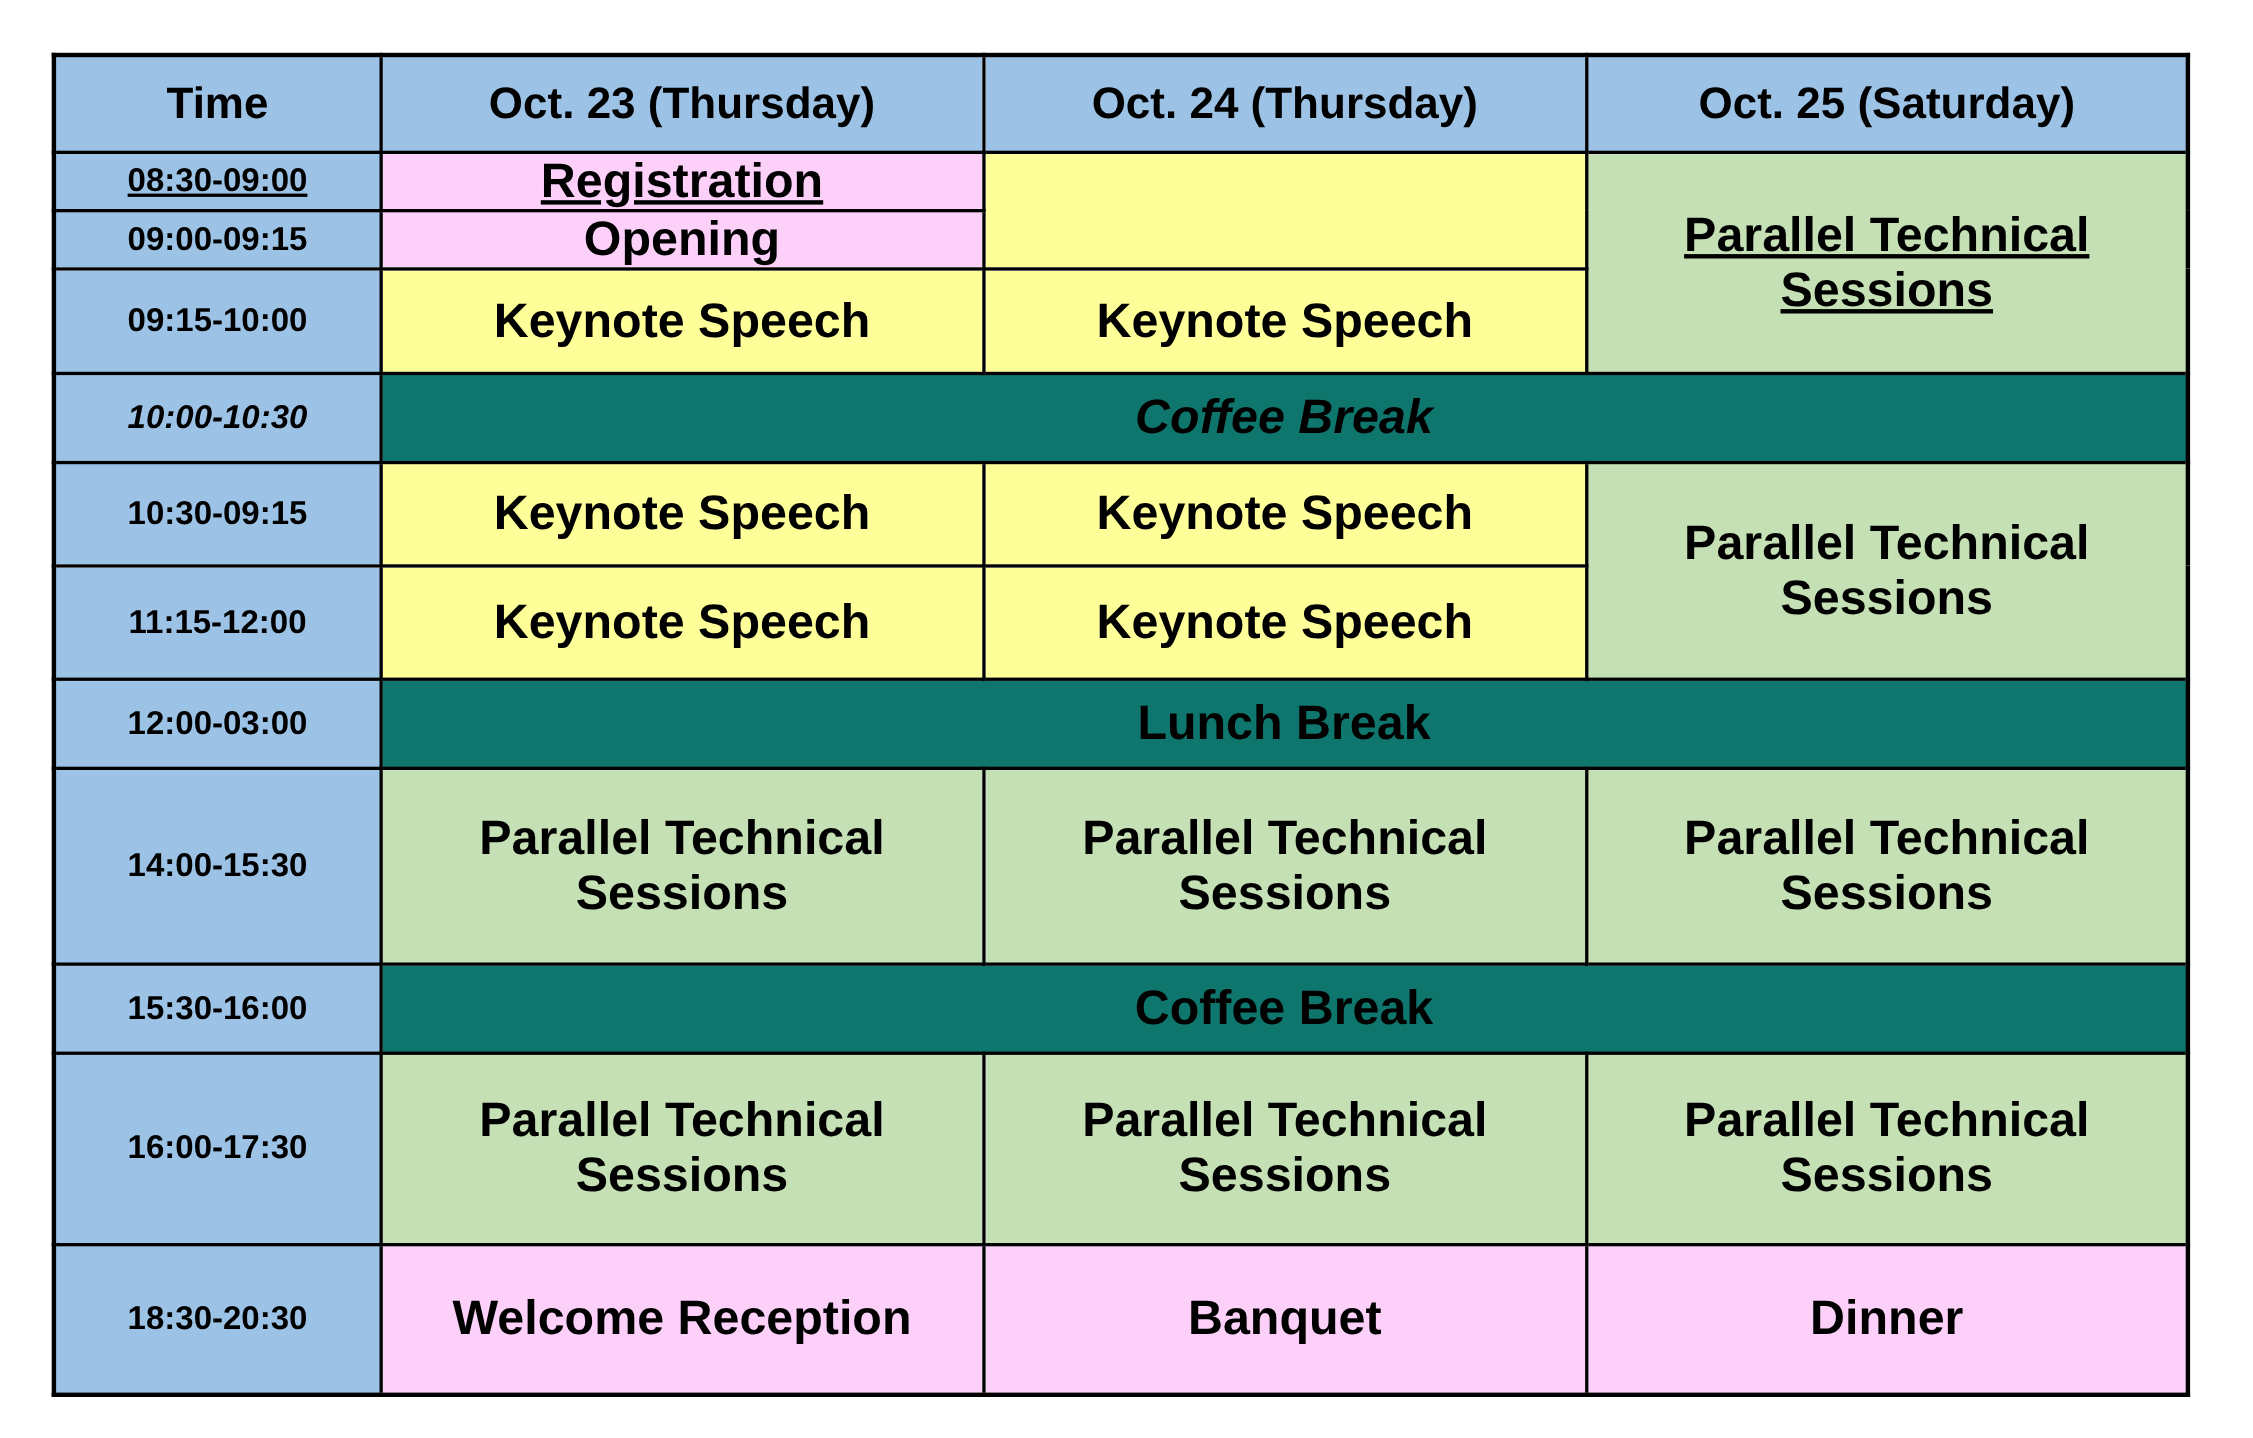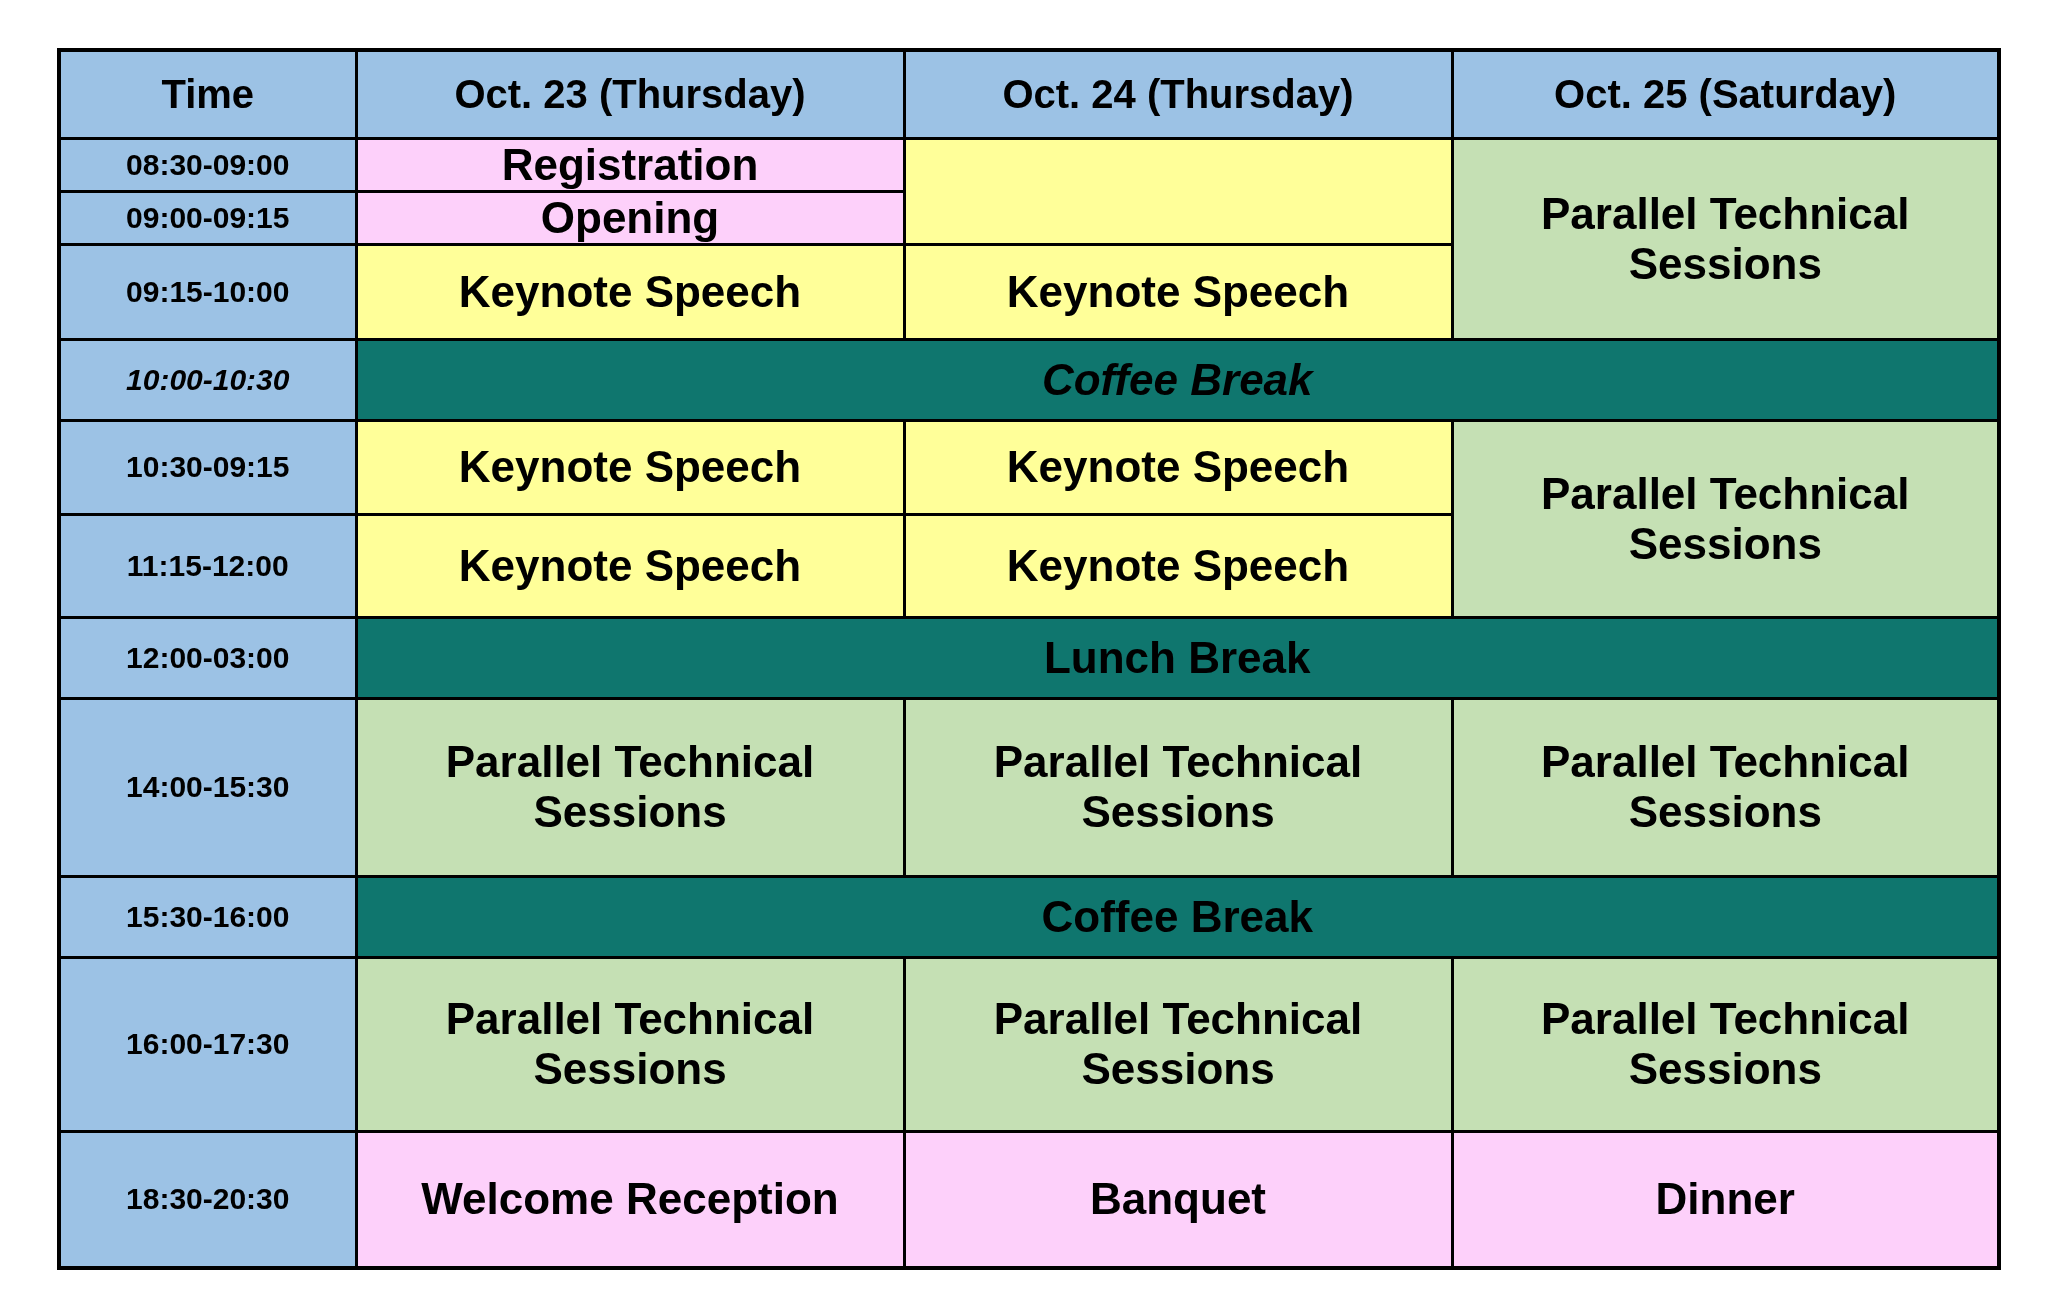--- a/index.html
+++ b/index.html
@@ -10,21 +10,21 @@
   }
   .page {
     position: relative;
     width: 2048px;
     height: 1307px;
     background: #FFFFFF;
     overflow: hidden;
   }
   table.schedule {
     position: absolute;
-    left: 57px;
+    left: 47px;
     top: 48px;
     width: 1944px;
     border-collapse: collapse;
     table-layout: fixed;
     border: 4px solid #000000;
   }
   table.schedule th,
   table.schedule td {
     border: 3px solid #000000;
     text-align: center;
@@ -62,21 +62,21 @@
       </colgroup>
     <thead>
         <tr style="height: 88px;">
           <th class="bg-blue">Time</th>
           <th class="bg-blue">Oct. 23 (Thursday)</th>
           <th class="bg-blue">Oct. 24 (Thursday)</th>
           <th class="bg-blue">Oct. 25 (Saturday)</th>
         </tr>
       </thead>
     <tbody>
-        <tr style="height: 50px;">
+        <tr style="height: 50px; text-decoration: underline;">
           <td class="time-cell bg-blue">08:30-09:00</td>
           <td class="event-cell bg-pink">Registration</td>
           <td class="event-cell bg-yellow" rowspan="2"></td>
           <td class="event-cell bg-green" rowspan="3">Parallel Technical Sessions</td>
         </tr>
         <tr style="height: 46px;">
           <td class="time-cell bg-blue">09:00-09:15</td>
           <td class="event-cell bg-pink">Opening</td>
         </tr>
         <tr style="height: 95px;">

